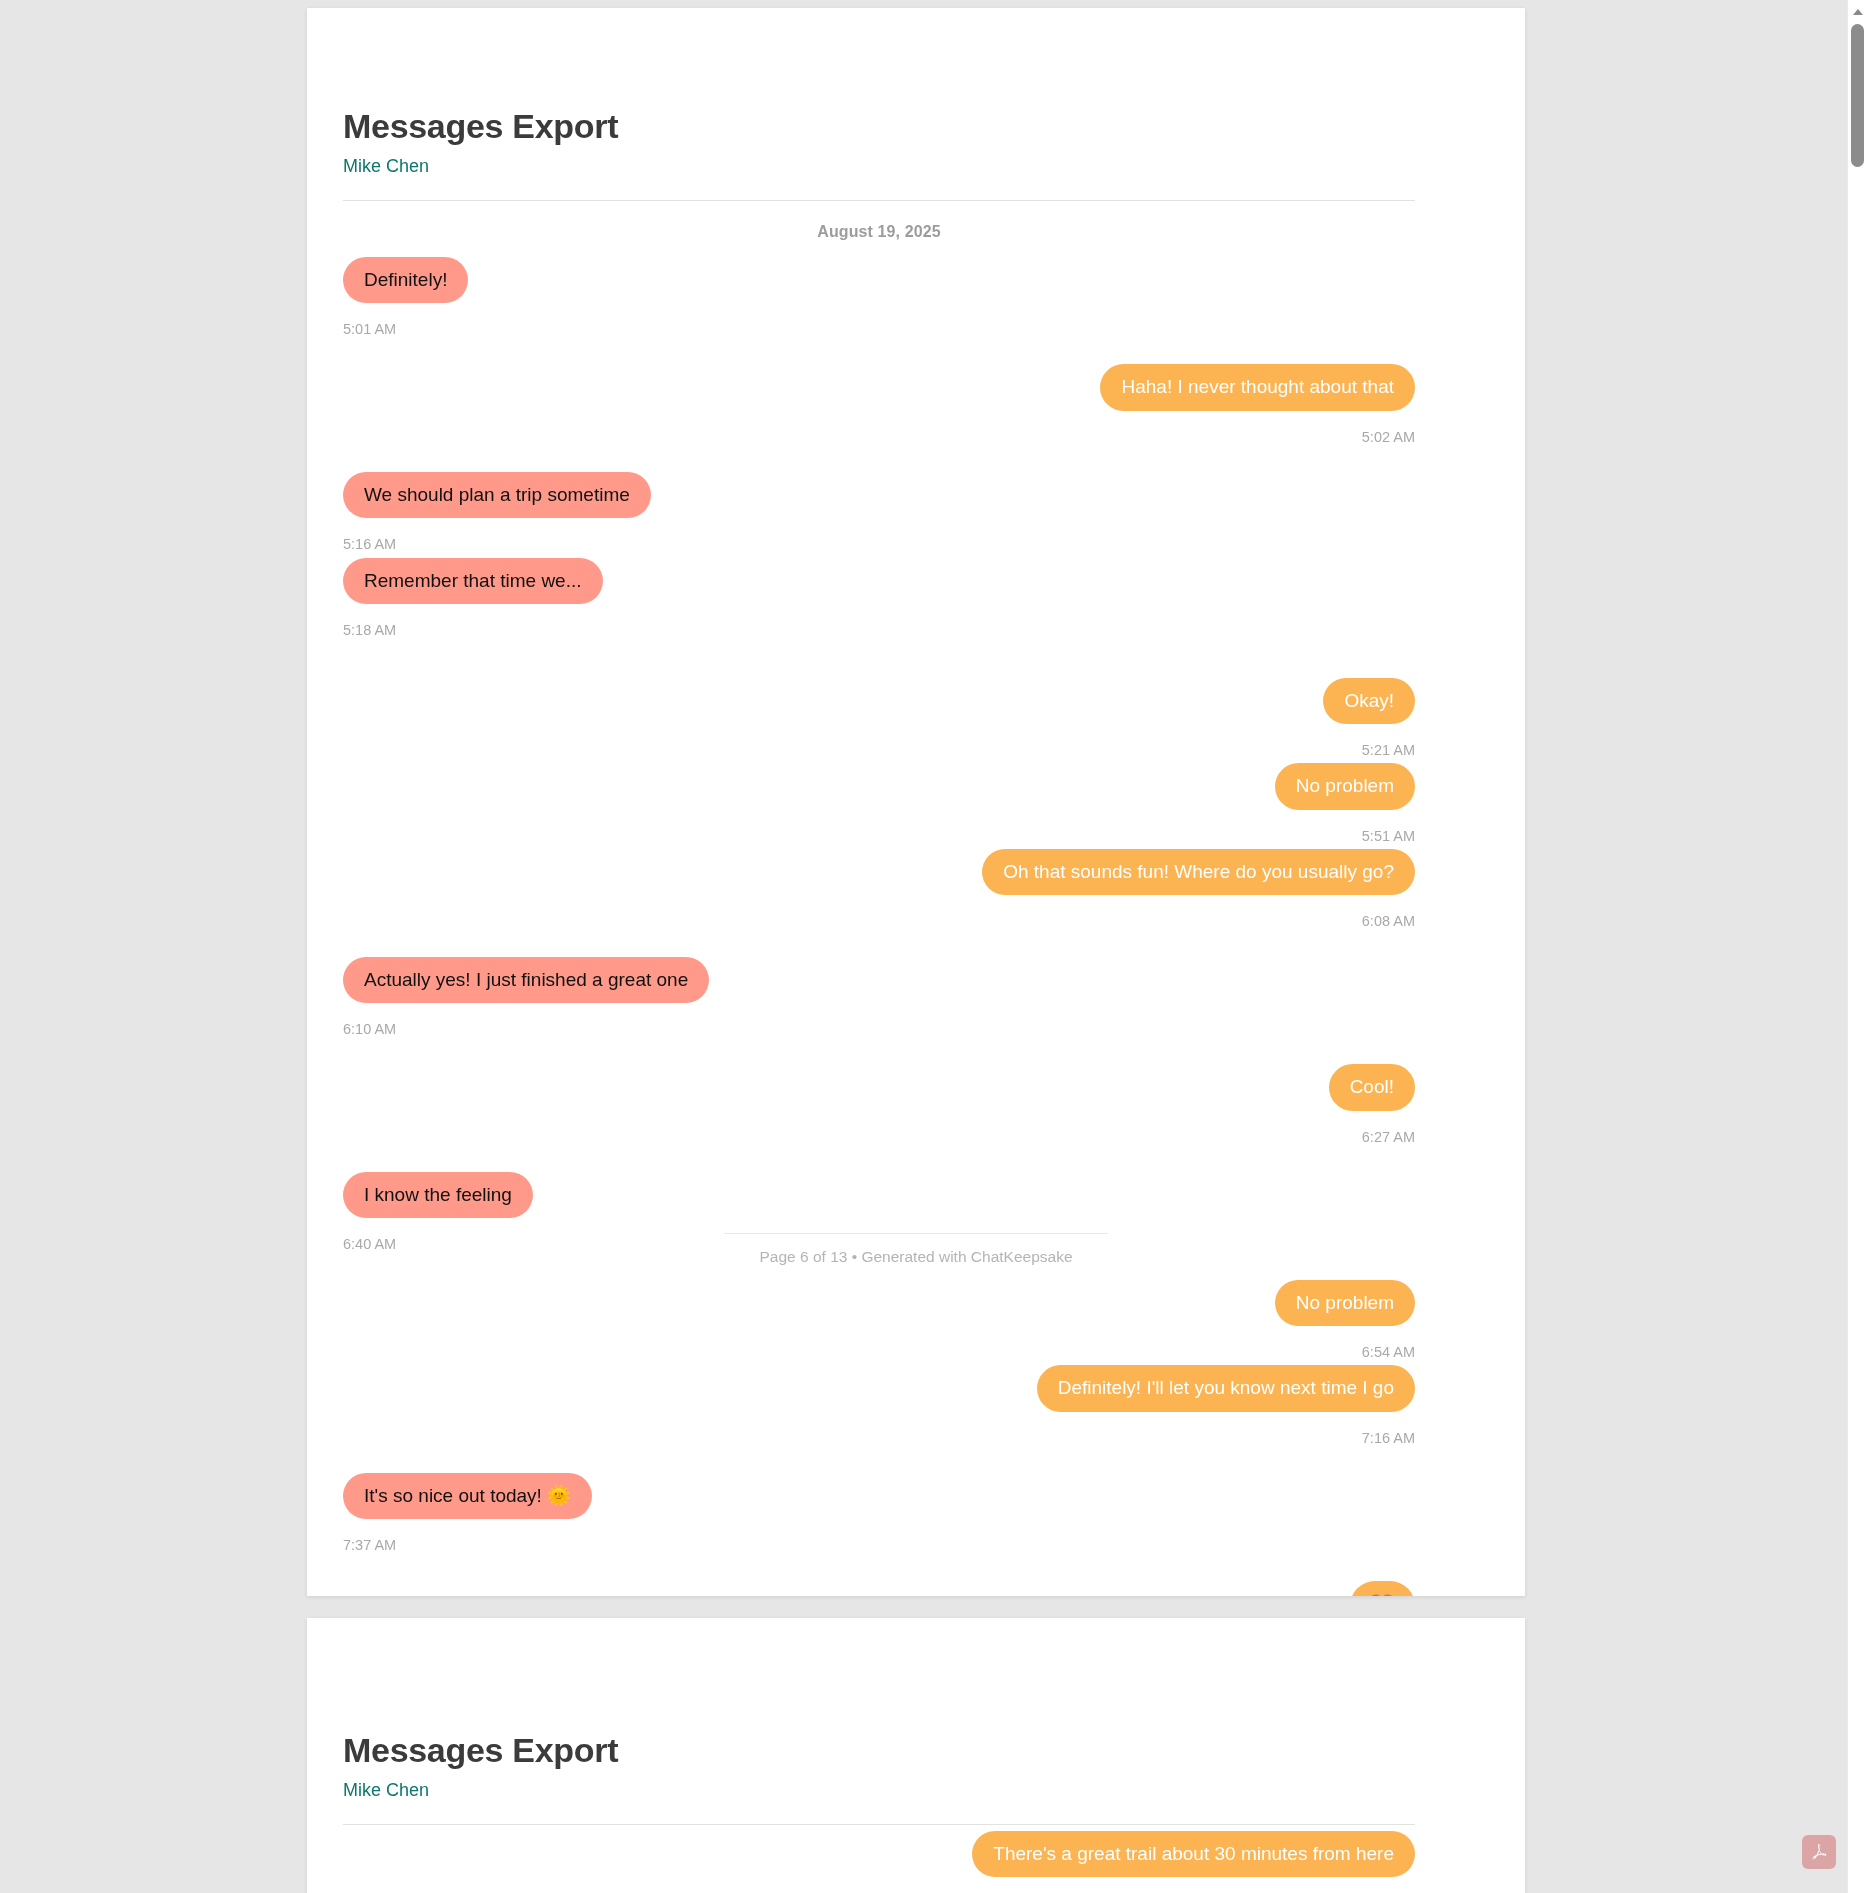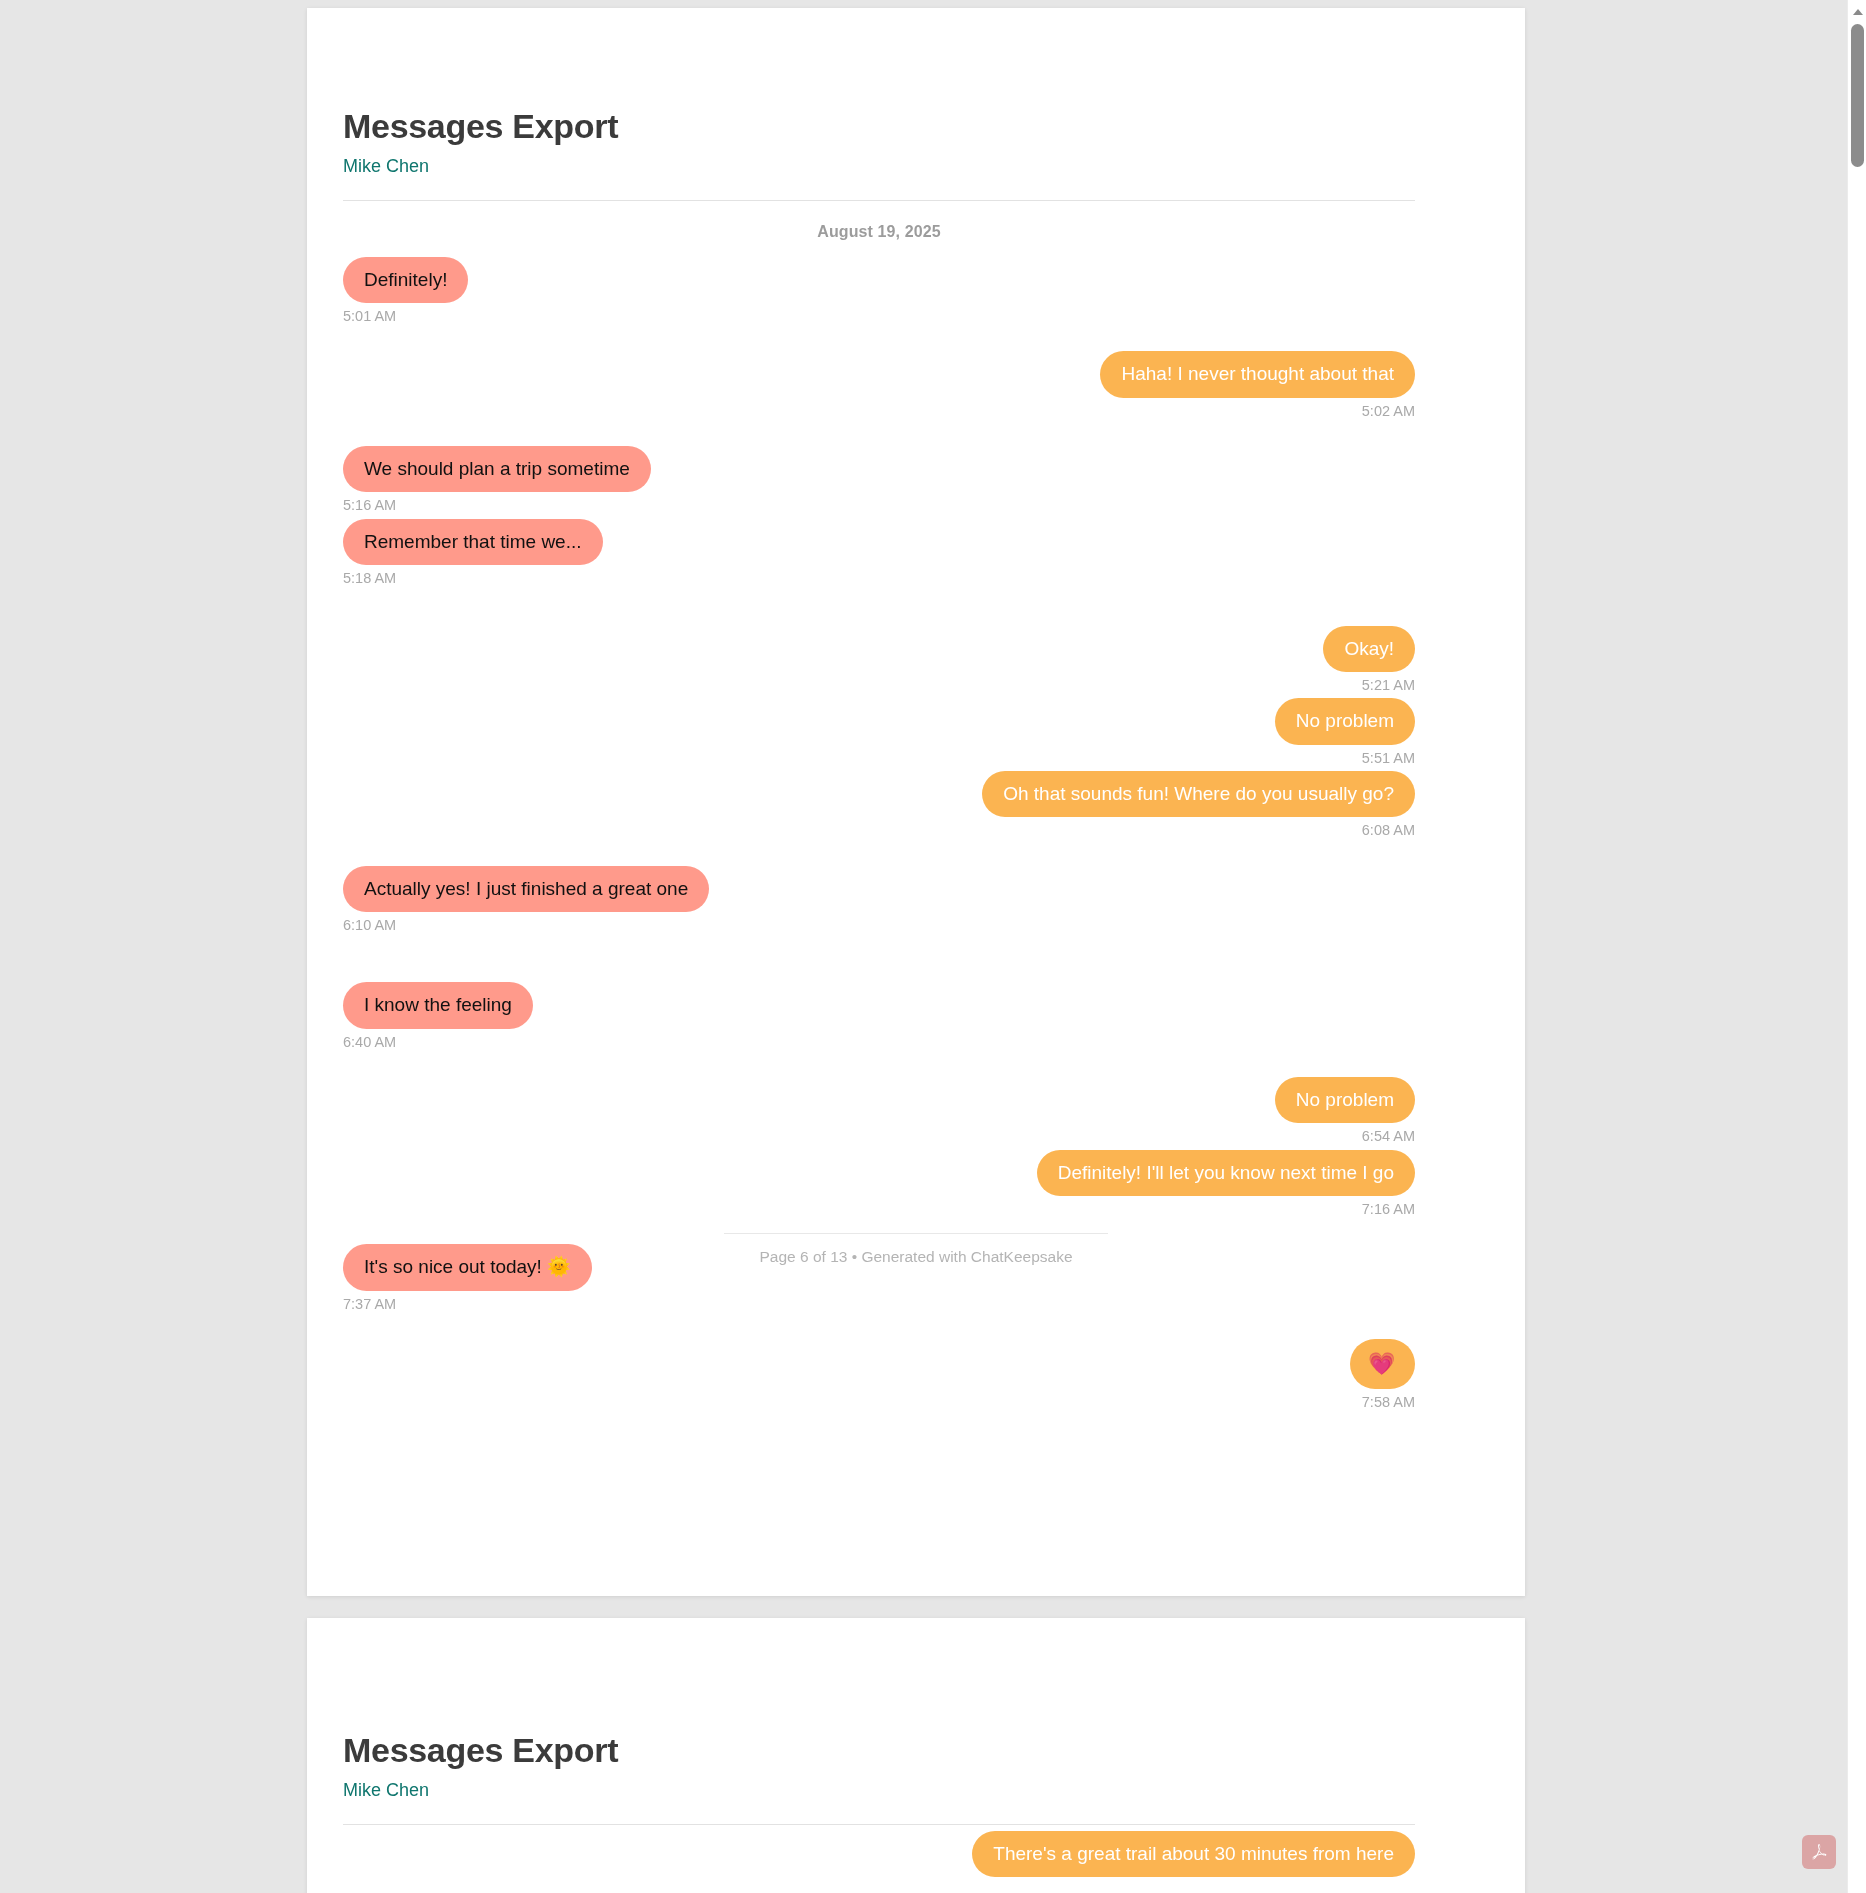--- a/index.html
+++ b/index.html
@@ -113,21 +113,21 @@
     color: #ffffff;
   }
   .bubble.emoji-only {
     padding: 11px 19px;
     font-size: 22px;
   }
 
   .stamp {
     font-size: 14.5px;
     color: #a9a9a9;
-    margin-top: 5px;
+    margin-top: 18px;
     line-height: 1.2;
   }
 
   .gap-sm { height: 22px; }
   .gap-md { height: 34px; }
 
   
   .page-footer {
     position: absolute;
     left: 110px;
@@ -257,20 +257,24 @@
             <div class="stamp">6:08 AM</div>
           </div>
           <div class="gap-sm"></div>
 
           <div class="msg-row left">
             <div class="bubble in">Actually yes! I just finished a great one</div>
             <div class="stamp">6:10 AM</div>
           </div>
           <div class="gap-sm"></div>
 
+          <div class="msg-row right">
+            <div class="bubble out">Cool!</div>
+            <div class="stamp">6:27 AM</div>
+          </div>
           <div class="gap-sm"></div>
 
           <div class="msg-row left">
             <div class="bubble in">I know the feeling</div>
             <div class="stamp">6:40 AM</div>
           </div>
           <div class="gap-sm"></div>
 
           <div class="msg-row right">
             <div class="bubble out">No problem</div>

